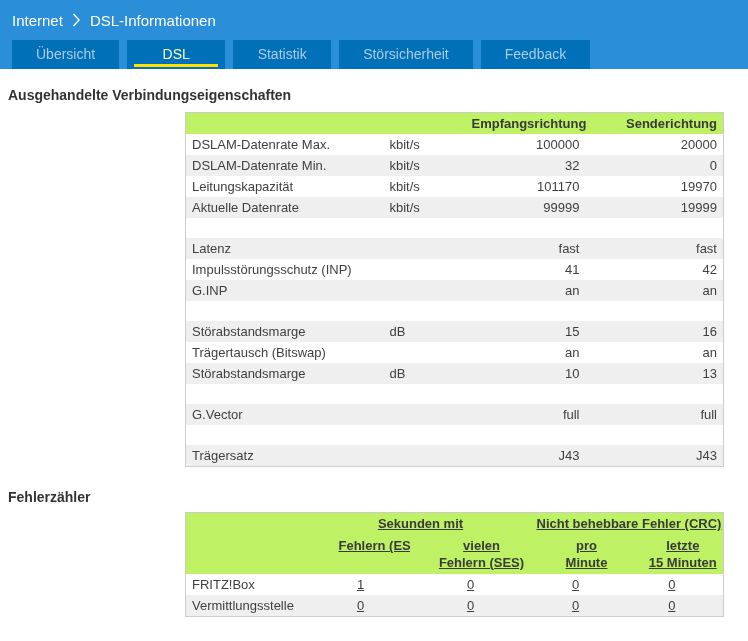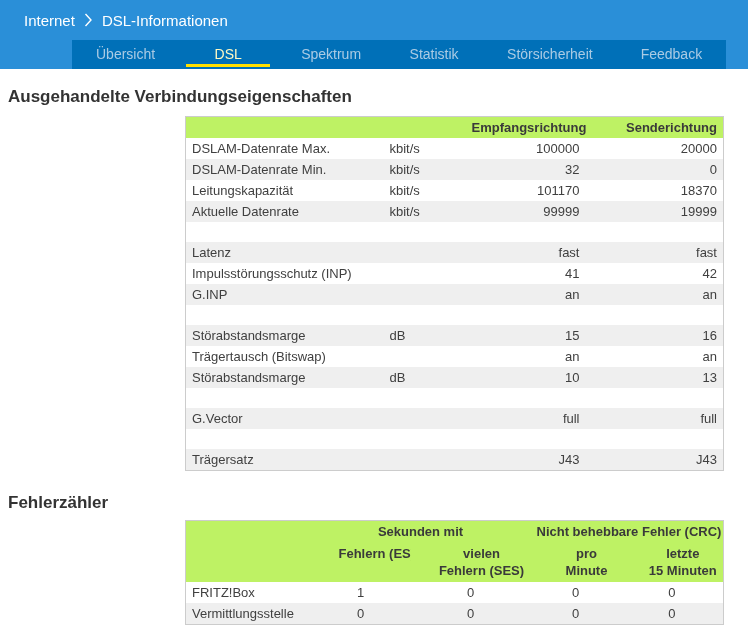--- a/index.html
+++ b/index.html
@@ -5,40 +5,40 @@
   * { box-sizing: border-box; margin: 0; padding: 0; }
   html, body { width: 748px; height: 641px; }
   body {
     font-family: "Liberation Sans", "DejaVu Sans", sans-serif;
     background: #ffffff;
     color: #404040;
     overflow: hidden;
   }
 
   
-  .topnav { background: #2a8fd8; padding-left: 12px; }
+  .topnav { background: #2a8fd8; }
   .breadcrumb {
     height: 40px;
     display: flex;
     align-items: center;
     padding: 0 12px;
     color: #ffffff;
     font-size: 15px;
   }
   .breadcrumb a.crumb {
     color: #ffffff;
     text-decoration: none;
     cursor: pointer;
   }
   .crumb-sep { display: inline-flex; margin: 0 9px; align-items: center; }
   .tabs {
     display: flex;
+    gap: 8px;
     padding-left: 12px;
     height: 29px;
-    margin-left: 48px;
   }
   .tab {
     position: relative;
     background: #0070b8;
     color: #aacbe4;
     border: none;
     font-family: inherit;
     font-size: 14px;
     min-width: 98px;
     padding: 0 24px 2px 24px;
@@ -52,21 +52,21 @@
     content: "";
     position: absolute;
     left: 7px; right: 7px; bottom: 2px;
     height: 3px;
     background: #ffe000;
   }
 
   
   main { background: #ffffff; padding-top: 18px; }
   h3.section-title {
-    font-size: 17px;
+    font-size: 14px;
     font-weight: bold;
     color: #333333;
     margin: 0 0 0 8px;
   }
   h3.second { margin-top: 22px; }
 
   table {
     border-collapse: collapse;
     margin-left: 185px;
     width: 538px;
@@ -81,21 +81,21 @@
     padding: 3px 6px;
     height: 20px;
     font-weight: normal;
     text-align: left;
     white-space: nowrap;
     overflow: hidden;
   }
   thead th { background: #bef264; font-weight: bold; color: #3a3a3a; }
   tbody tr:nth-child(even) { background: #efefef; }
   .num, .r { text-align: right; }
-  .ctr { text-align: center; }
+  .ctr { text-align: center; text-decoration: underline; }
   #error-table thead th { vertical-align: top; }
   #error-table thead .line { display: block; line-height: 17px; margin-left: 22px; }
   #error-table tbody td.ctr { text-align: center; }
 </style>
 </head>
 <body>
 
 <header class="topnav">
   <div class="breadcrumb">
     <a class="crumb">Internet</a>
@@ -105,21 +105,20 @@
         </svg>
     </span>
     <span>DSL-Informationen</span>
   </div>
   <nav class="tabs">
 
       <button class="tab">Übersicht</button>
 
       <button class="tab active">DSL</button>
 
-      <button class="tab">Spektrum</button>
 
       <button class="tab">Statistik</button>
 
       <button class="tab">Störsicherheit</button>
 
       <button class="tab">Feedback</button>
     </nav>
 </header>
 
 <main>
@@ -154,21 +153,21 @@
           <td>DSLAM-Datenrate Min.</td>
           <td>kbit/s</td>
           <td class="num">32</td>
           <td class="num">0</td>
         </tr>
 
         <tr>
           <td>Leitungskapazität</td>
           <td>kbit/s</td>
           <td class="num">101170</td>
-          <td class="num">18370</td>
+          <td class="num">19970</td>
         </tr>
 
         <tr>
           <td>Aktuelle Datenrate</td>
           <td>kbit/s</td>
           <td class="num">99999</td>
           <td class="num">19999</td>
         </tr>
 
 

